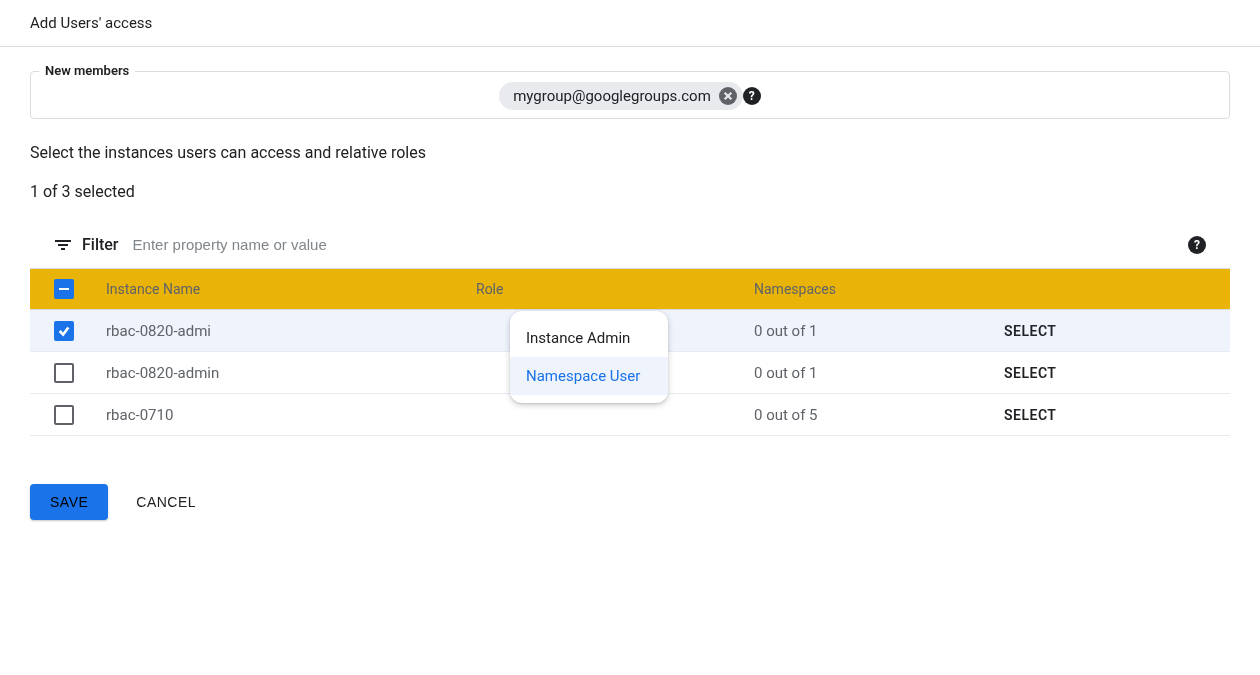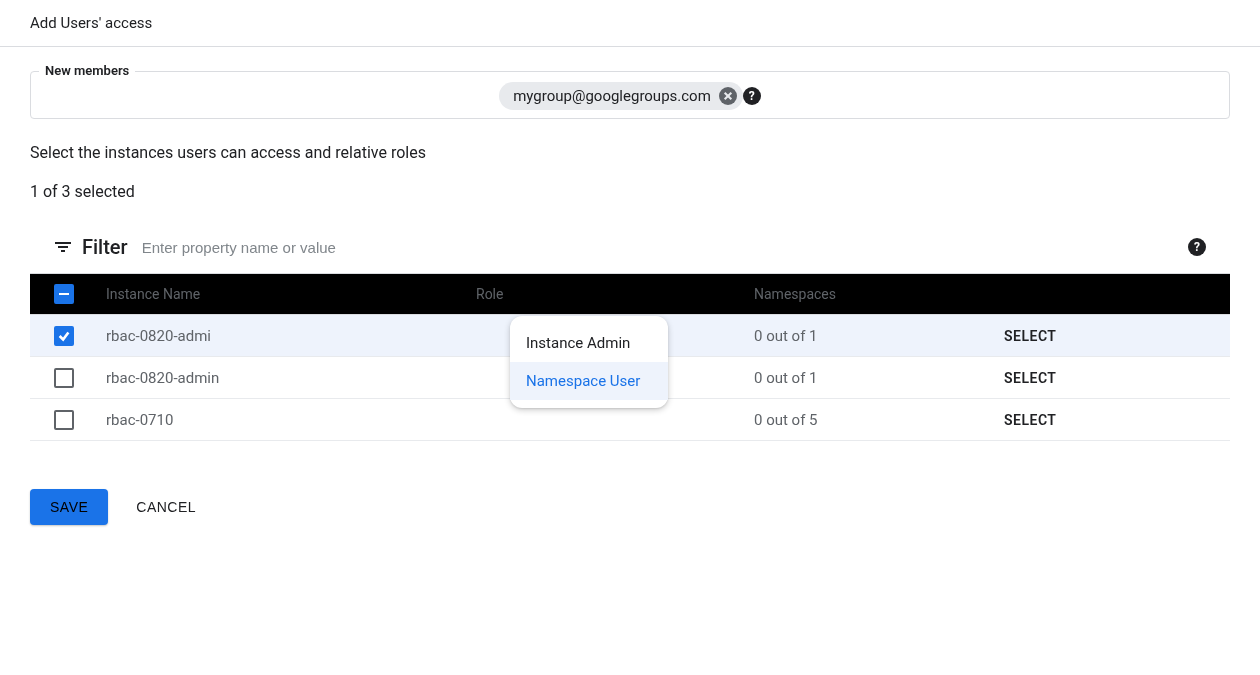--- a/index.html
+++ b/index.html
@@ -114,21 +114,21 @@
     }
     .filter-icon span {
       display: block;
       height: 2px;
       background: #202124;
     }
     .filter-icon span:nth-child(1) { width: 16px; }
     .filter-icon span:nth-child(2) { width: 10px; }
     .filter-icon span:nth-child(3) { width: 4px; }
     .filter-label {
-      font-size: 20px;
+      font-size: 16px;
       font-weight: 500;
       color: #202124;
       margin-right: 14px;
     }
     .filter-input {
       flex: 1;
       border: none;
       outline: none;
       font-size: 15px;
       color: #5f6368;
@@ -136,21 +136,21 @@
     .filter-input::placeholder {
       color: #80868b;
     }
     .table {
       width: 100%;
       position: relative;
     }
     .thead {
       display: flex;
       align-items: center;
-      background: #000000;
+      background: #eab308;
       padding: 10px 24px;
       border-bottom: 1px solid #dadce0;
       font-size: 14px;
       color: #5f6368;
     }
     .col-check { width: 52px; display: flex; align-items: center; }
     .col-name { width: 370px; }
     .col-role { width: 278px; }
     .col-ns { width: 250px; }
     .col-select { flex: 1; text-align: left; }

